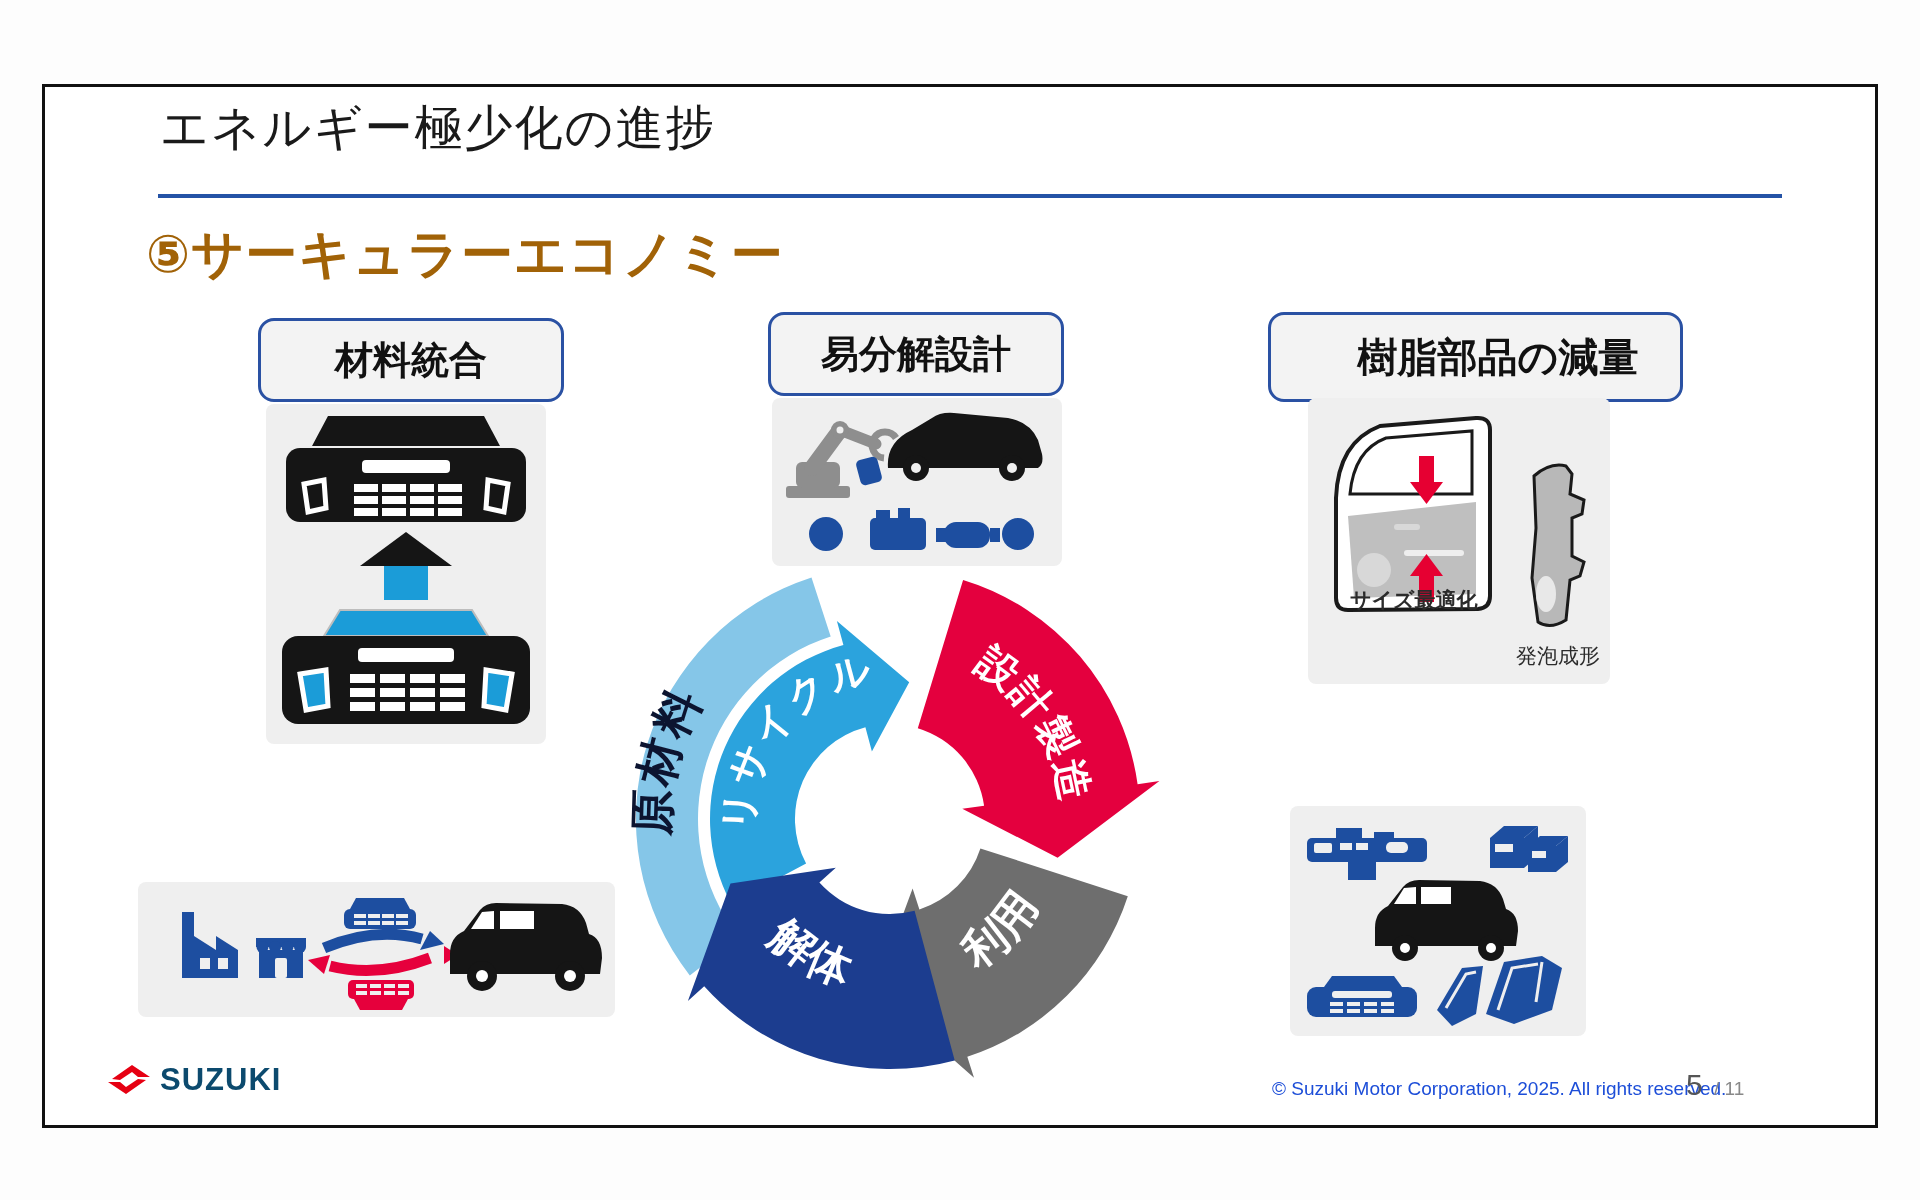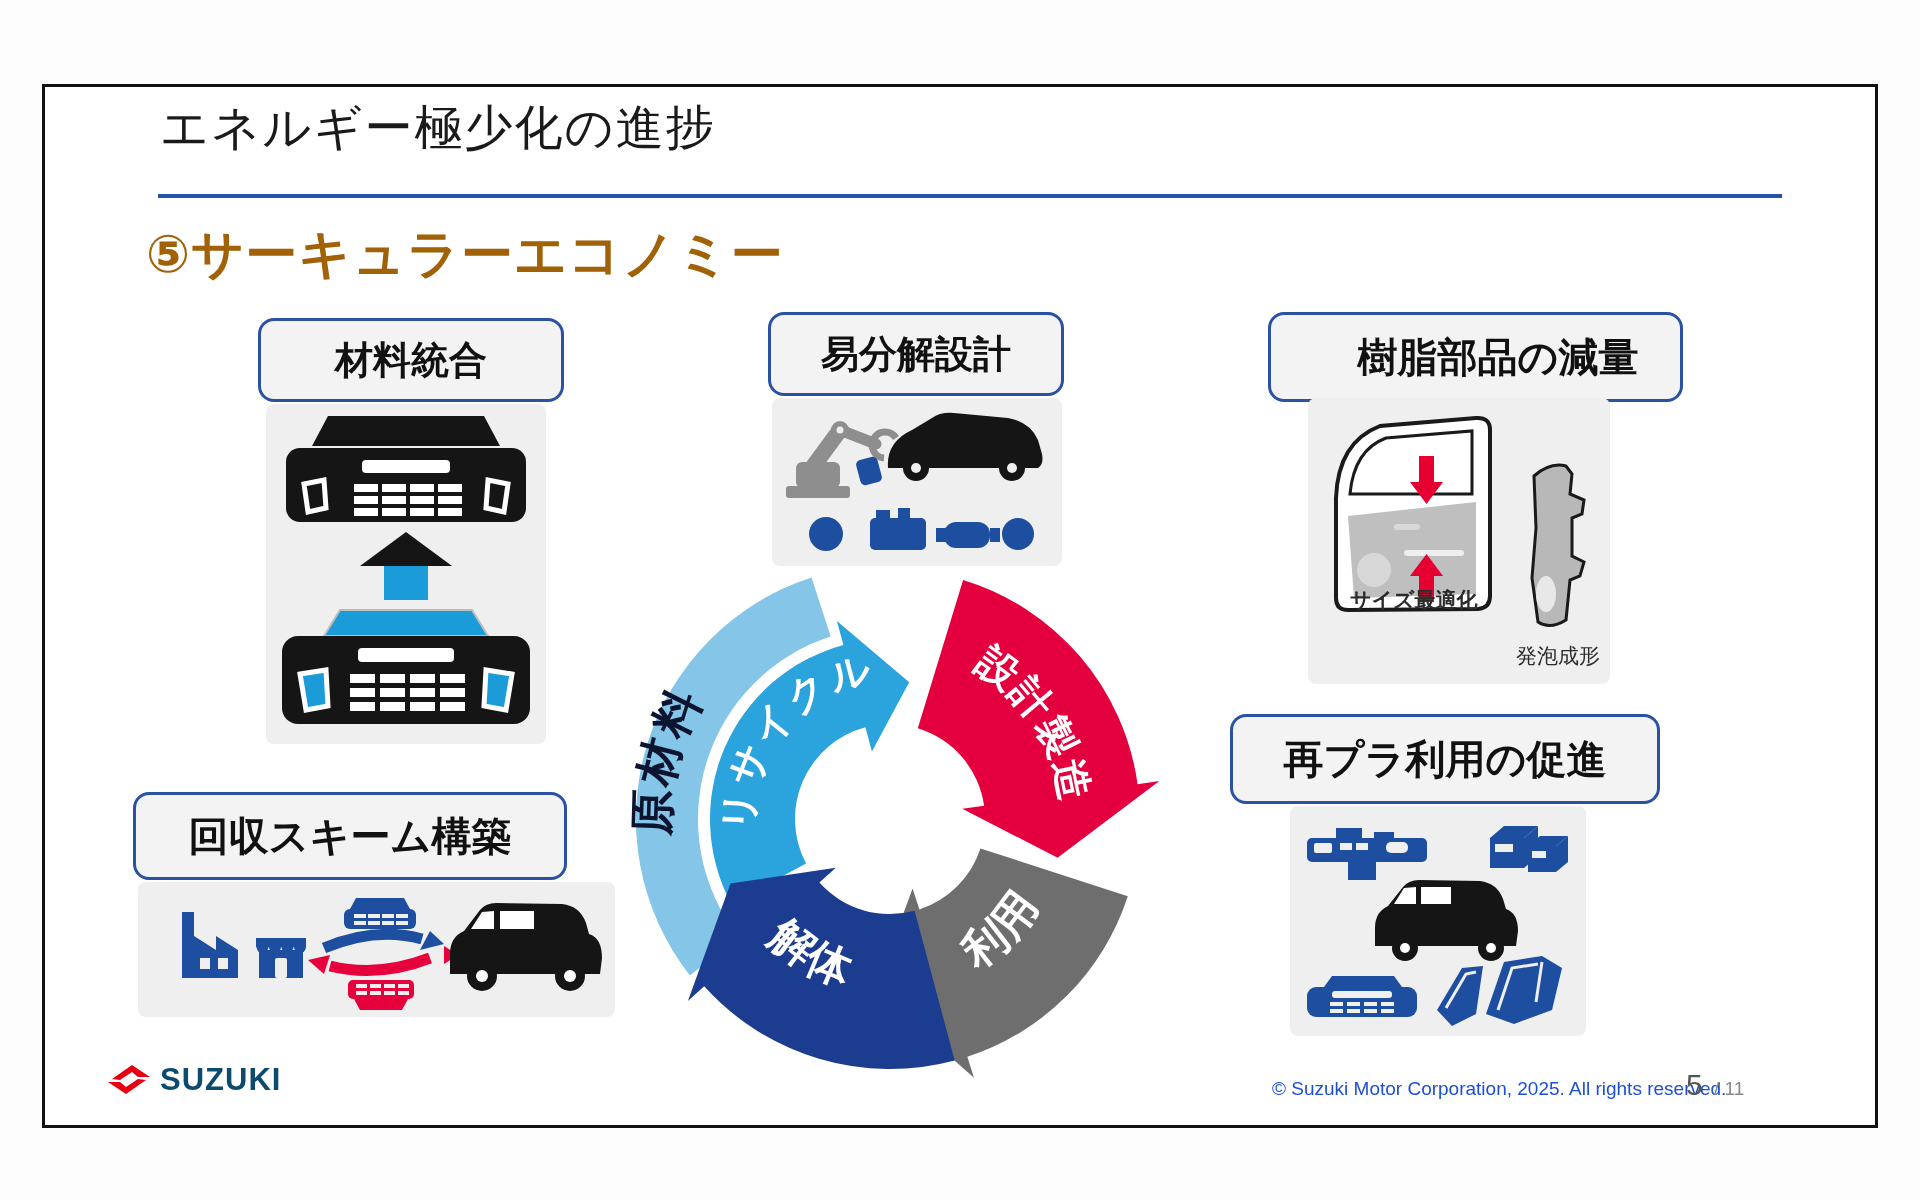--- a/index.html
+++ b/index.html
@@ -181,23 +181,20 @@
       <textPath href="#arc-design" startOffset="12">設計製造</textPath>
     </text>
     <text font-size="44" fill="#ffffff" letter-spacing="2">
       <textPath href="#arc-use" startOffset="24">利用</textPath>
     </text>
     <text font-size="44" fill="#ffffff" letter-spacing="2">
       <textPath href="#arc-dismantle" startOffset="14">解体</textPath>
     </text>
   </svg>
 
-  <div class="label-box" style="left:133px;top:792px;width:428px;height:82px;font-size:40px;">
-    <span>回収スキーム構築</span>
-  </div>
   <div class="panel" style="left:138px;top:882px;width:477px;height:135px;">
     <svg width="477" height="135" viewBox="0 0 477 135">
       <g fill="#1d4ea0">
         <rect x="44" y="30" width="12" height="66"></rect>
         <polygon points="56,96 56,54 78,68 78,54 100,68 100,96"></polygon>
         <rect x="62" y="76" width="10" height="11" fill="#efefef"></rect>
         <rect x="80" y="76" width="10" height="11" fill="#efefef"></rect>
       </g>
       <g fill="#1d4ea0">
         <rect x="118" y="56" width="50" height="9"></rect>
@@ -248,23 +245,20 @@
         <polygon points="333,47 344,30 356,29 356,47" fill="#ffffff"></polygon>
         <polygon points="362,29 396,29 396,47 362,47" fill="#ffffff"></polygon>
         <circle cx="344" cy="94" r="15" fill="#151515"></circle>
           <circle cx="344" cy="94" r="6" fill="#ffffff"></circle>
         <circle cx="432" cy="94" r="15" fill="#151515"></circle>
           <circle cx="432" cy="94" r="6" fill="#ffffff"></circle>
       </g>
     </svg>
   </div>
 
-  <div class="label-box" style="left:1230px;top:714px;width:424px;height:84px;font-size:40px;">
-    <span>再プラ利用の促進</span>
-  </div>
   <div class="panel" style="left:1290px;top:806px;width:296px;height:230px;">
     <svg width="296" height="230" viewBox="0 0 296 230">
       <g fill="#1d4ea0">
         <rect x="46" y="22" width="26" height="10"></rect>
         <rect x="84" y="26" width="20" height="8"></rect>
         <rect x="17" y="32" width="120" height="24" rx="5"></rect>
         <rect x="58" y="56" width="28" height="18"></rect>
         <rect x="24" y="37" width="18" height="10" rx="2" fill="#efefef"></rect>
         <rect x="50" y="37" width="12" height="7" fill="#efefef"></rect>
         <rect x="66" y="37" width="12" height="7" fill="#efefef"></rect>

